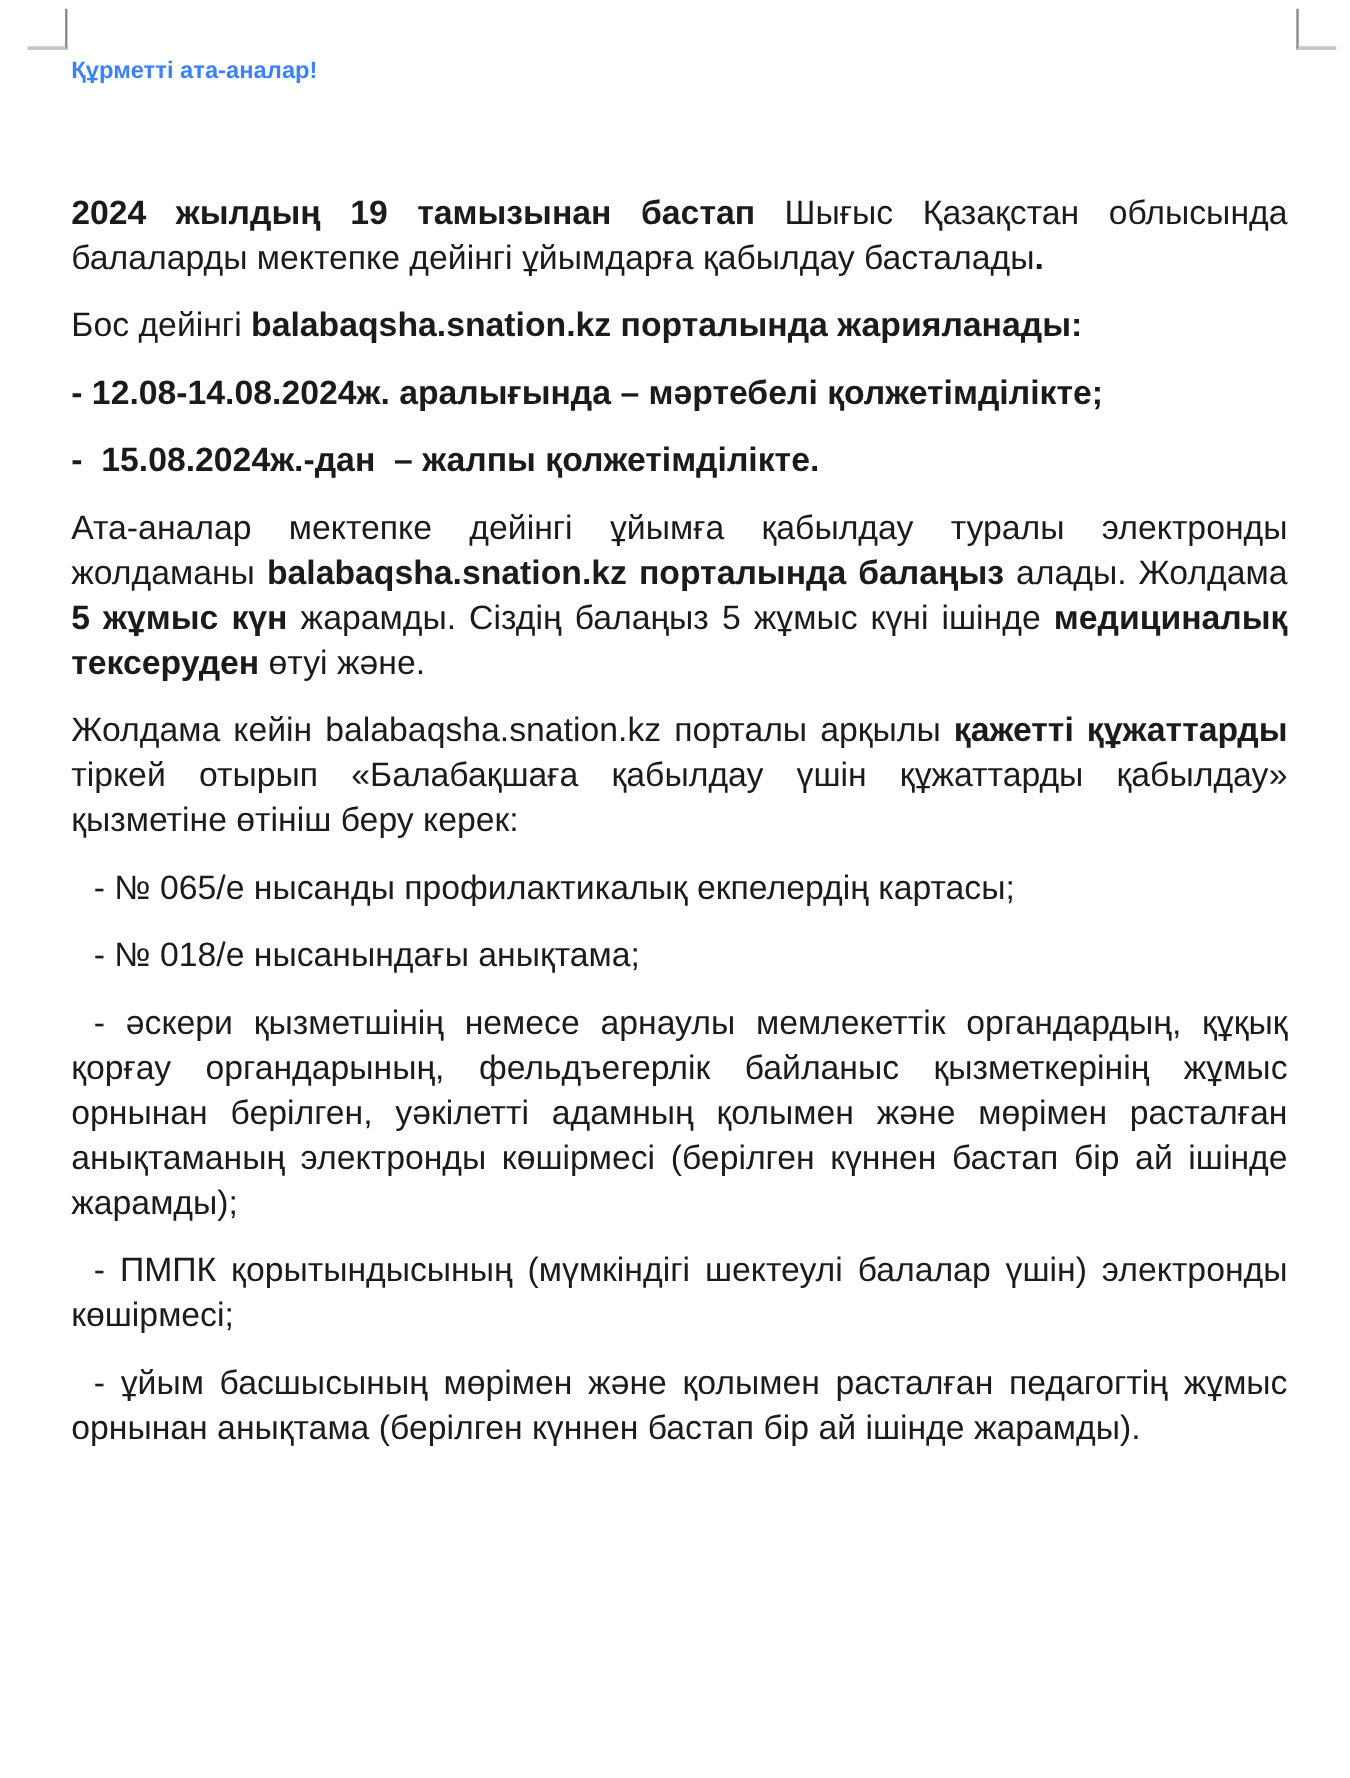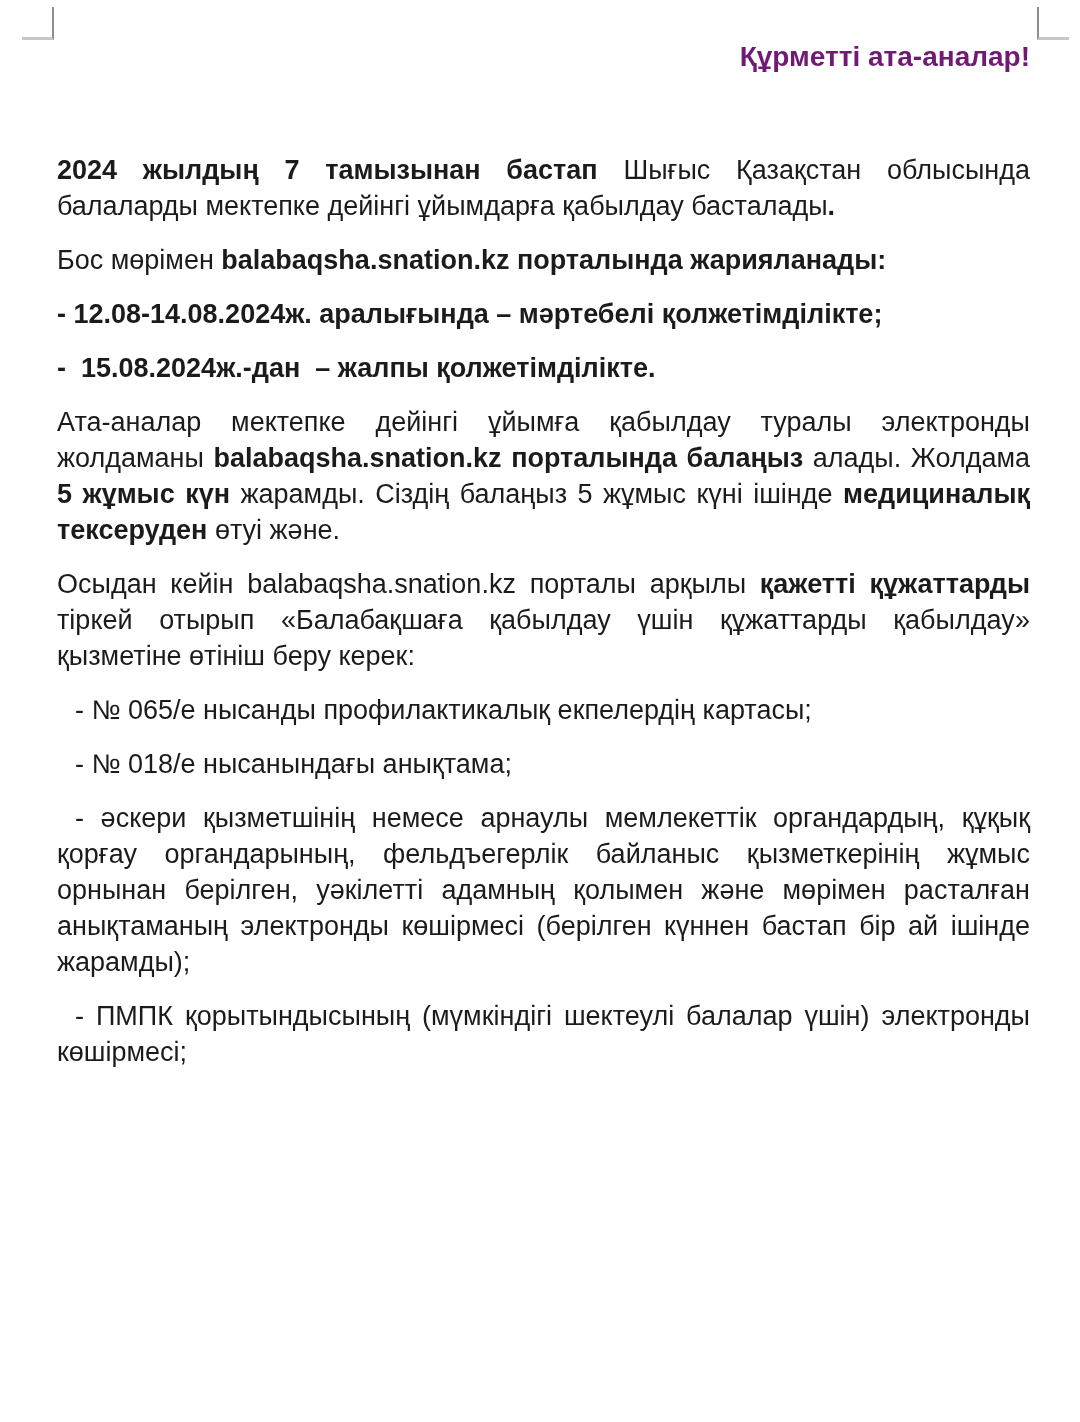--- a/index.html
+++ b/index.html
@@ -34,25 +34,25 @@
     border-bottom: 3px solid #c6c6c6;
   }
   .content {
     position: absolute;
     left: 57px;
     top: 40px;
     width: 973px;
   }
   .title {
     margin: 0 0 78px 0;
-    font-size: 28px;
+    font-size: 19px;
     line-height: 34px;
     font-weight: bold;
-    text-align: right;
-    color: #701a75;
+    text-align: left;
+    color: #3b82f6;
   }
   .para {
     margin: 0 0 18px 0;
     font-size: 27px;
     line-height: 36px;
     text-align: justify;
     color: #1b1b1b;
   }
   .para.indent {
     text-indent: 18px;
@@ -64,25 +64,26 @@
 </head>
 <body>
 
 <div class="page">
   <div class="crop-mark left"></div>
   <div class="crop-mark right"></div>
 
   <div class="content">
     <h1 class="title">Құрметті ата-аналар!</h1>
     <div>
-        <p class="para"><span class="b">2024 жылдың 7 тамызынан бастап </span><span>Шығыс Қазақстан облысында балаларды мектепке дейінгі ұйымдарға қабылдау басталады</span><span class="b">.</span></p>
-        <p class="para"><span>Бос мөрімен </span><span class="b">balabaqsha.snation.kz порталында жарияланады:</span></p>
+        <p class="para"><span class="b">2024 жылдың 19 тамызынан бастап </span><span>Шығыс Қазақстан облысында балаларды мектепке дейінгі ұйымдарға қабылдау басталады</span><span class="b">.</span></p>
+        <p class="para"><span>Бос дейінгі </span><span class="b">balabaqsha.snation.kz порталында жарияланады:</span></p>
         <p class="para"><span class="b">- 12.08-14.08.2024ж. аралығында – мәртебелі қолжетімділікте;</span></p>
         <p class="para"><span class="b">- &nbsp;15.08.2024ж.-дан &nbsp;– жалпы қолжетімділікте.</span></p>
         <p class="para"><span>Ата-аналар мектепке дейінгі ұйымға қабылдау туралы электронды жолдаманы </span><span class="b">balabaqsha.snation.kz порталында балаңыз </span><span>алады. Жолдама </span><span class="b">5 жұмыс күн </span><span>жарамды. Сіздің балаңыз 5 жұмыс күні ішінде </span><span class="b">медициналық тексеруден </span><span>өтуі және.</span></p>
-        <p class="para"><span>Осыдан кейін balabaqsha.snation.kz порталы арқылы </span><span class="b">қажетті құжаттарды </span><span>тіркей отырып «Балабақшаға қабылдау үшін құжаттарды қабылдау» қызметіне өтініш беру керек:</span></p>
+        <p class="para"><span>Жолдама кейін balabaqsha.snation.kz порталы арқылы </span><span class="b">қажетті құжаттарды </span><span>тіркей отырып «Балабақшаға қабылдау үшін құжаттарды қабылдау» қызметіне өтініш беру керек:</span></p>
         <p class="para indent"><span>- № 065/е нысанды профилактикалық екпелердің картасы;</span></p>
         <p class="para indent"><span>- № 018/е нысанындағы анықтама;</span></p>
         <p class="para indent"><span>- әскери қызметшінің немесе арнаулы мемлекеттік органдардың, құқық қорғау органдарының, фельдъегерлік байланыс қызметкерінің жұмыс орнынан берілген, уәкілетті адамның қолымен және мөрімен расталған анықтаманың электронды көшірмесі (берілген күннен бастап бір ай ішінде жарамды);</span></p>
         <p class="para indent"><span>- ПМПК қорытындысының (мүмкіндігі шектеулі балалар үшін) электронды көшірмесі;</span></p>
+        <p class="para indent"><span>- ұйым басшысының мөрімен және қолымен расталған педагогтің жұмыс орнынан анықтама (берілген күннен бастап бір ай ішінде жарамды).</span></p>
       </div>
   </div>
 </div>
 
 </body></html>

